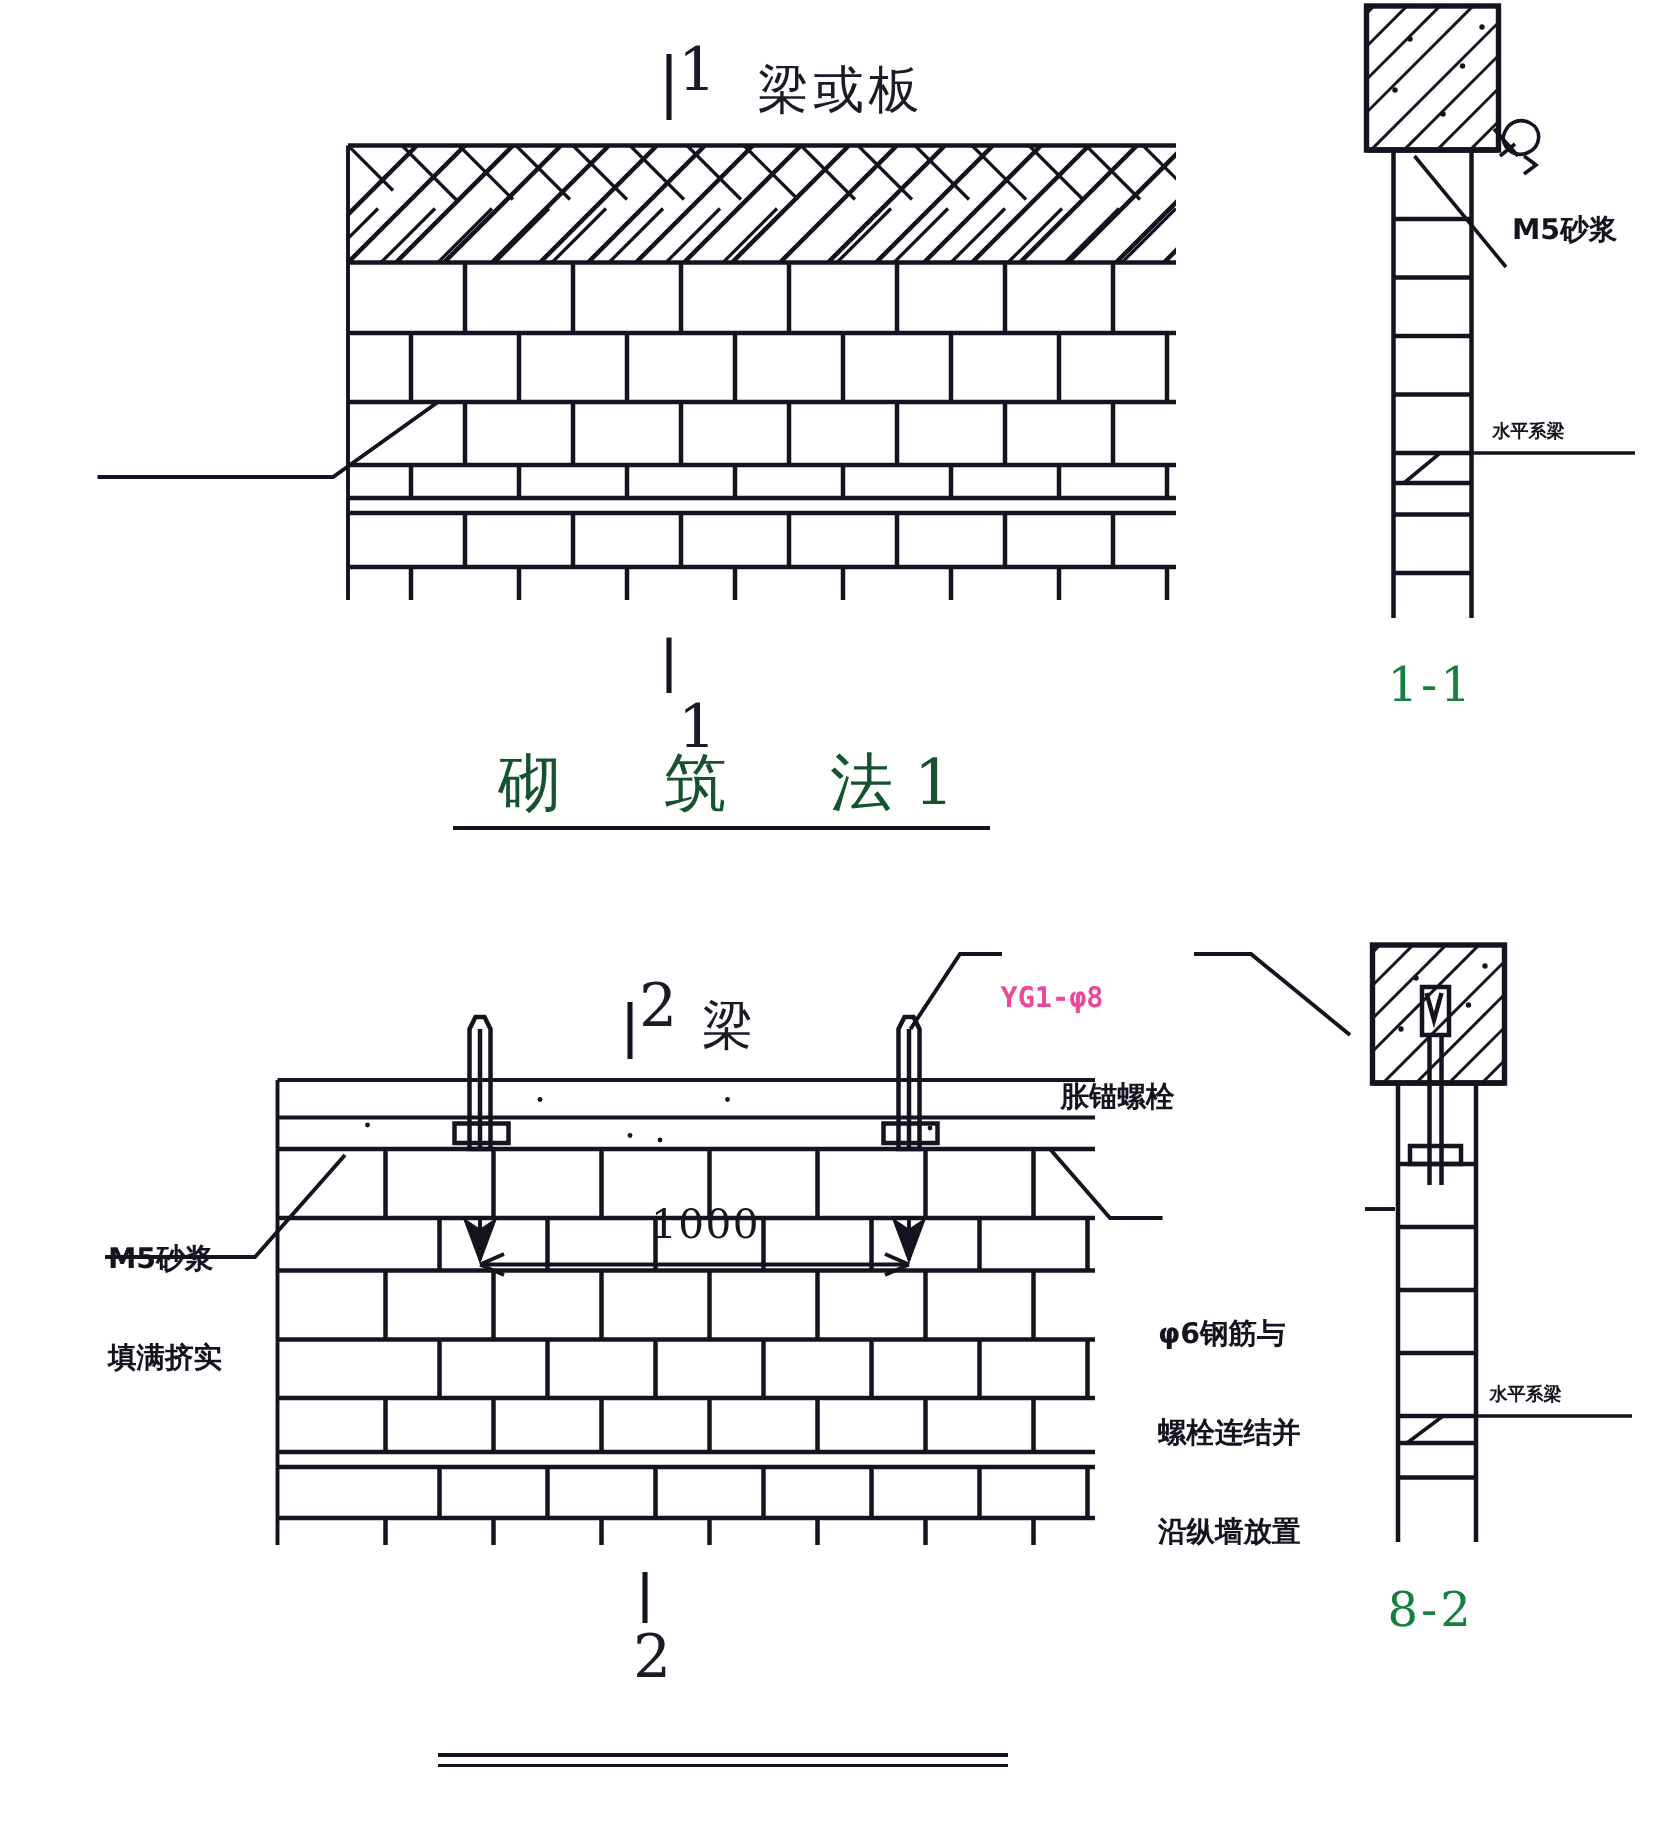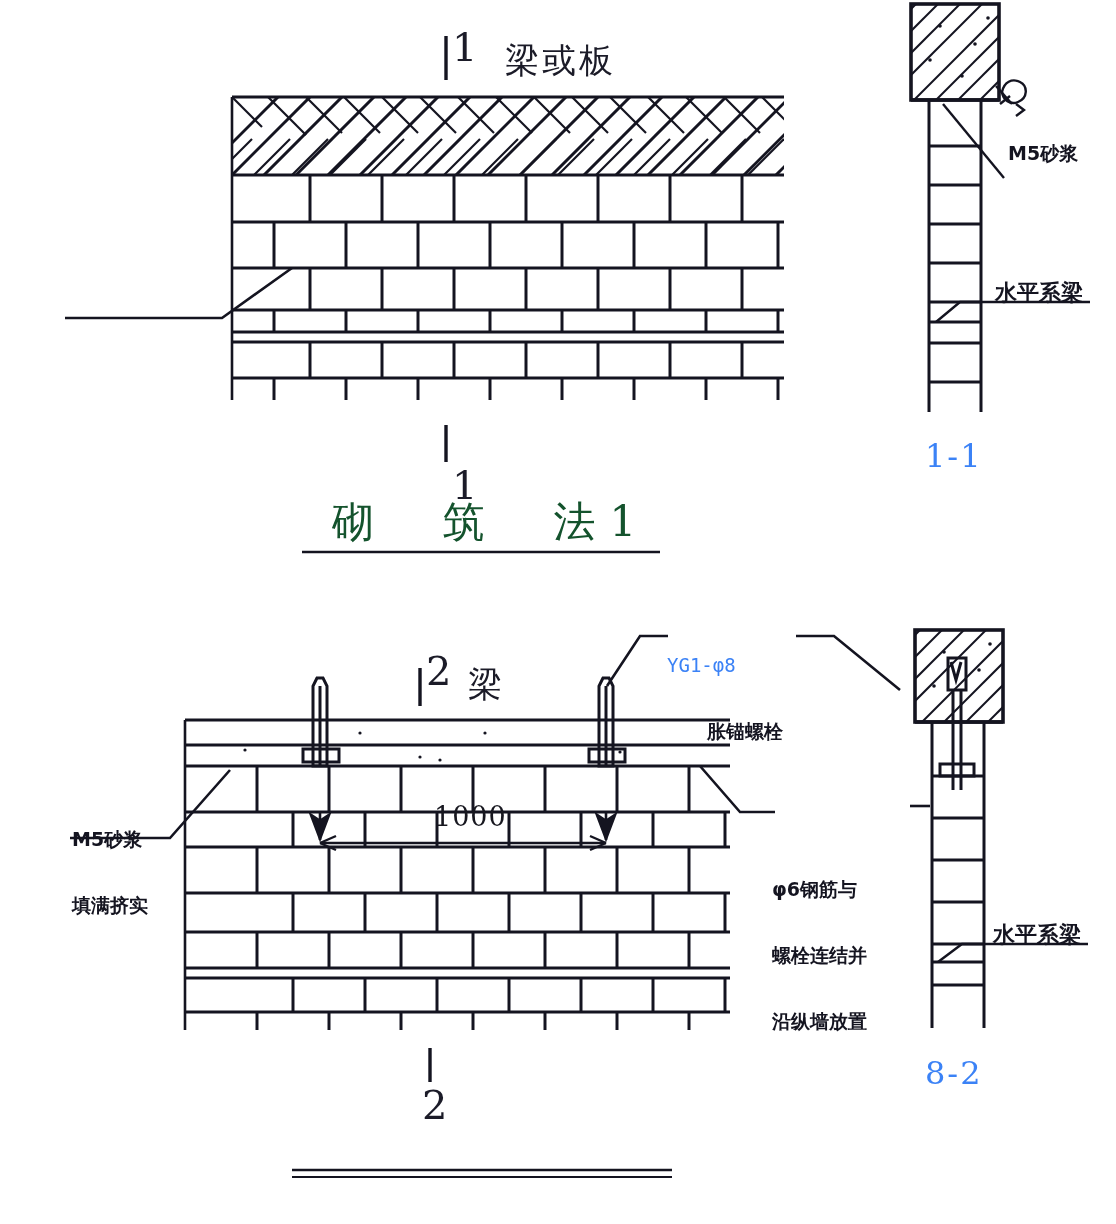--- a/index.html
+++ b/index.html
@@ -37,57 +37,57 @@
     font-size: 21px;
     font-weight: 700;
     letter-spacing: 0.5px;
     color: #15151f;
   }
   .lbl-mid {
     font-size: 19px;
     font-weight: 700;
   }
   .lbl-sm {
-    font-size: 22px;
+    font-size: 12px;
     font-weight: 700;
   }
   .sec-num {
     font-family: "DejaVu Serif", "Liberation Serif", serif;
     font-size: 40px;
     color: #1b1b28;
   }
   .big-title {
     font-family: "DejaVu Serif", "Liberation Serif", serif;
     font-size: 42px;
     color: #14532d;
     letter-spacing: 14px;
   }
   .sec-title {
     font-family: "DejaVu Serif", "Liberation Serif", serif;
     font-size: 32px;
-    color: #3b82f6;
+    color: #15803d;
     letter-spacing: 2px;
   }
   .beam-title {
     font-family: "DejaVu Serif", "Liberation Serif", serif;
     font-size: 34px;
     color: #1b1b28;
     letter-spacing: 3px;
   }
   .dim-txt {
     font-family: "DejaVu Serif", "Liberation Serif", serif;
     font-size: 27px;
     color: #17171f;
     letter-spacing: 1px;
   }
   .mono-lbl {
     font-family: "DejaVu Sans Mono", "Liberation Mono", monospace;
     font-size: 19px;
-    font-weight: 400;
-    color: #3b82f6;
+    font-weight: 700;
+    color: #ec4899;
   }
 </style>
 </head>
 <body>
 
 <div id="page">
 
   <svg class="sheet" viewBox="0 0 1116 1224">
     <defs>
       <clipPath id="clipSlant1">

